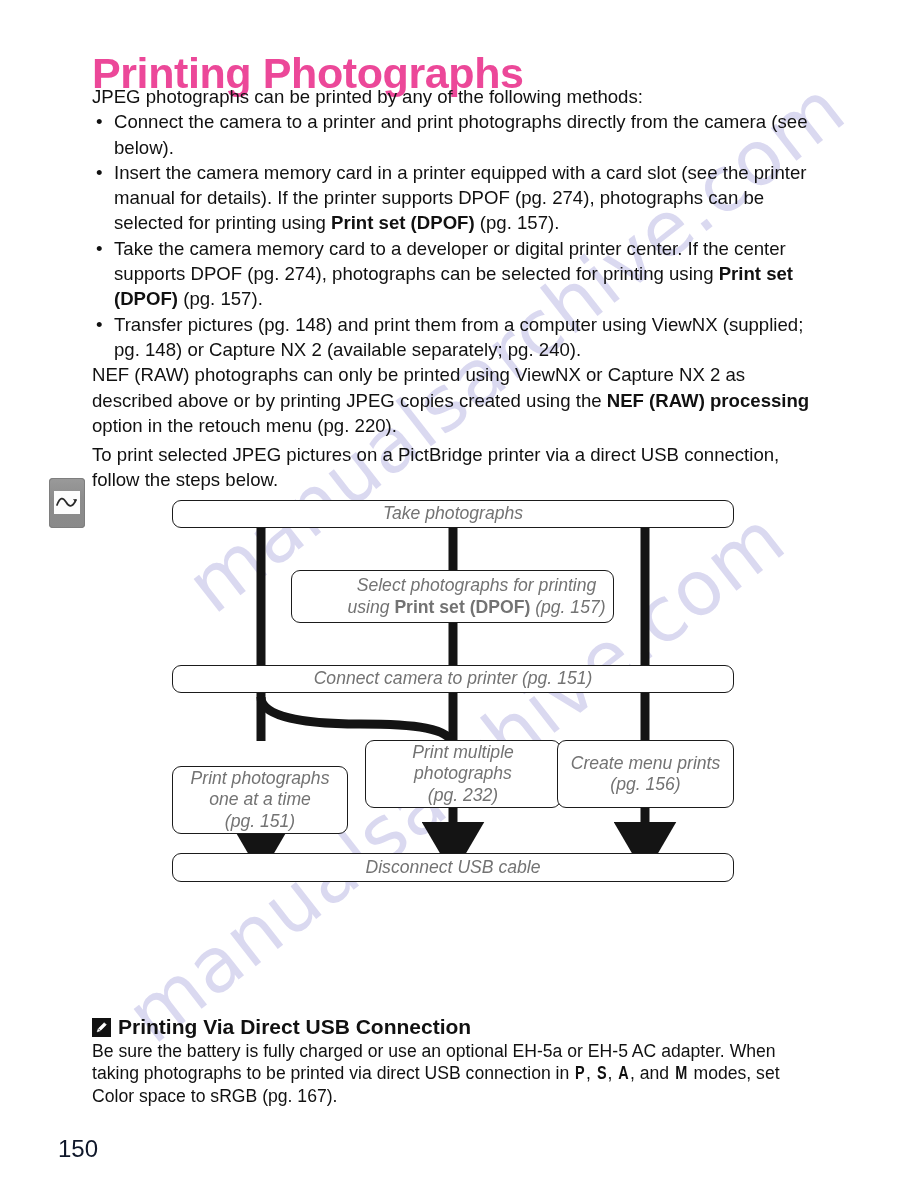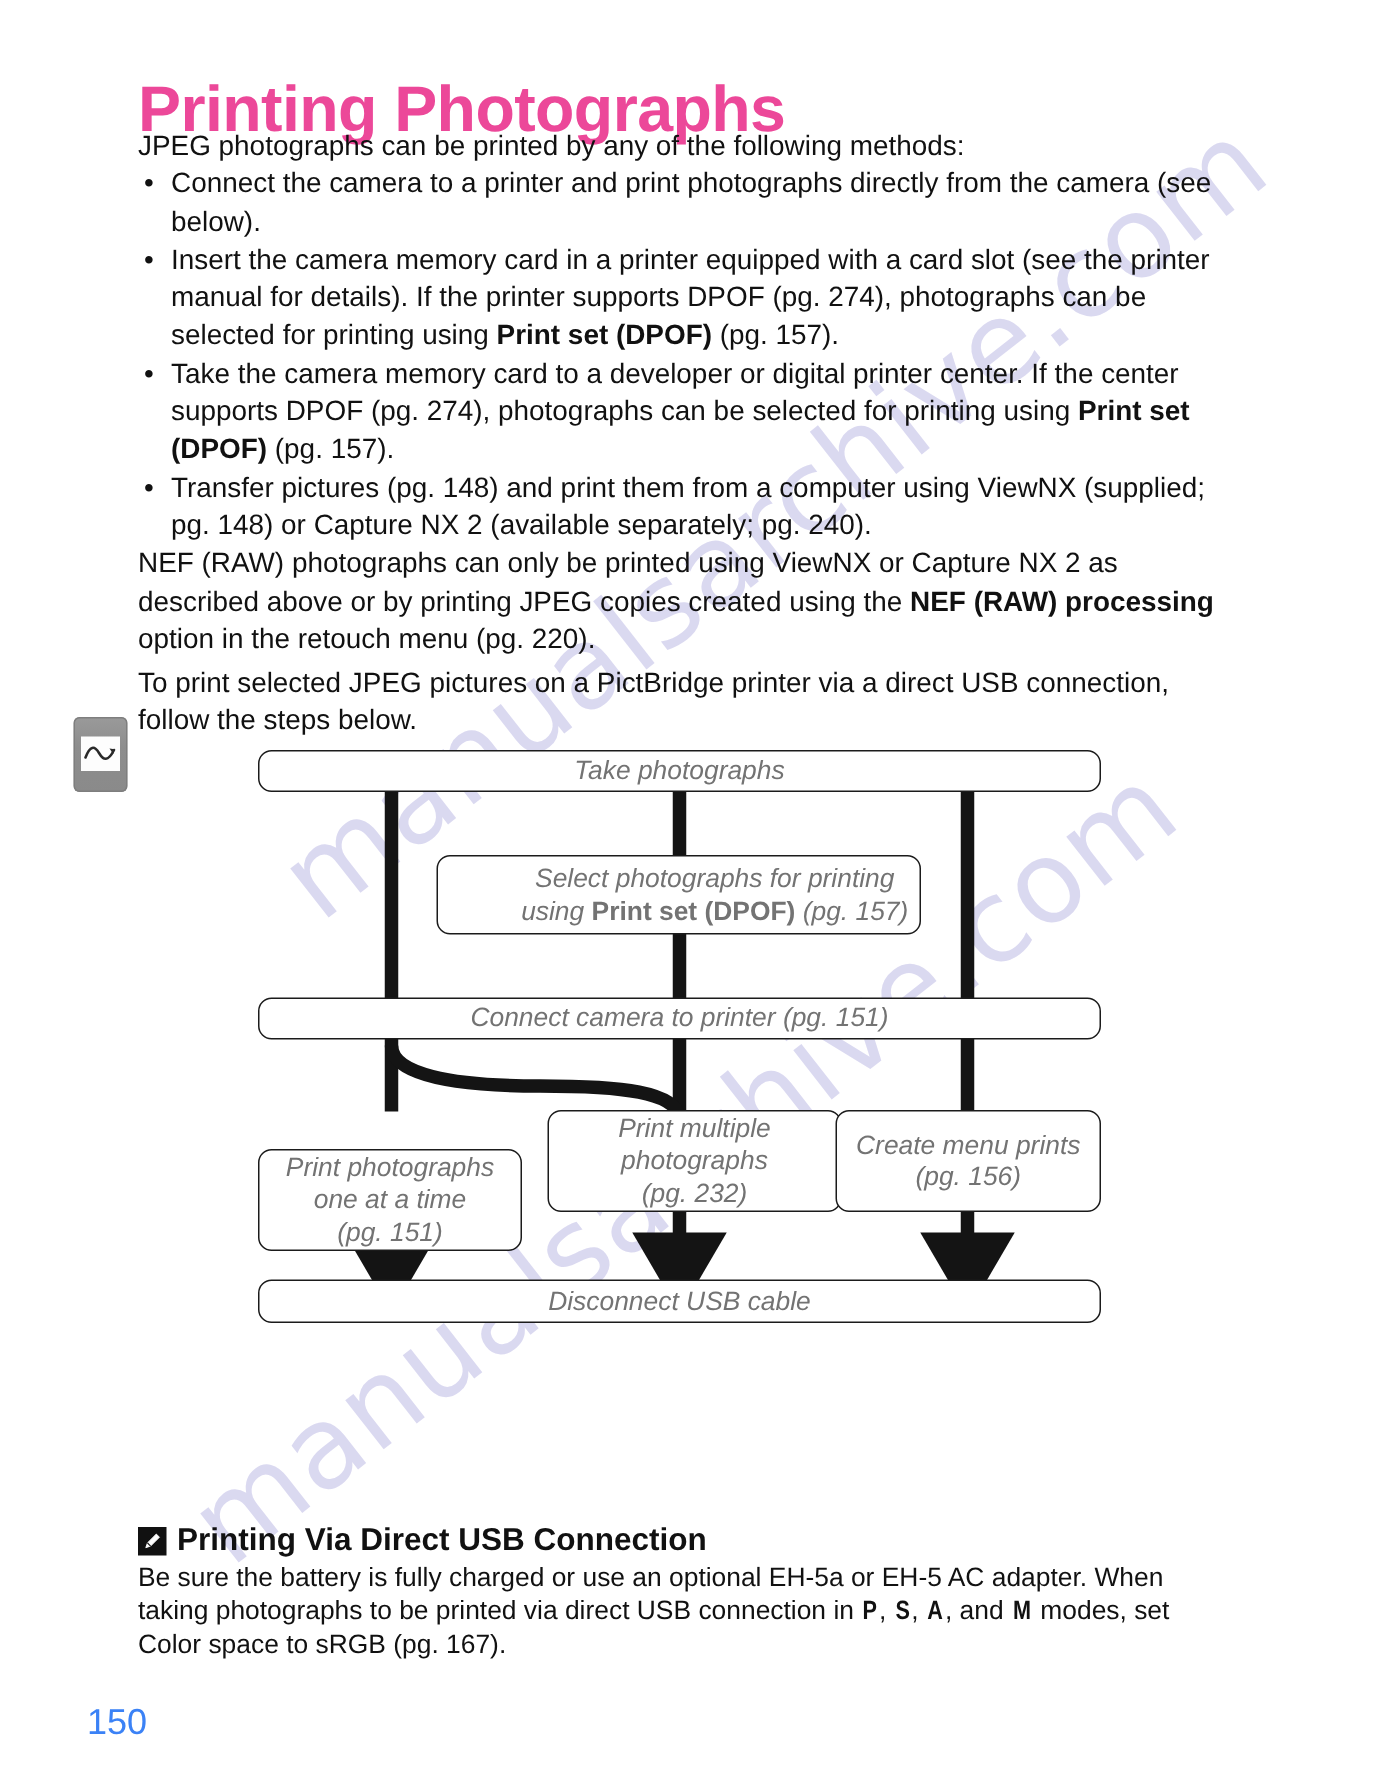--- a/index.html
+++ b/index.html
@@ -191,21 +191,21 @@
     transform: scaleX(.82);
     transform-origin: center;
   }
 
   
   .page-number {
     position: absolute;
     left: 58px;
     top: 1135px;
     font-size: 24px;
-    color: #3b82f6;
+    color: #0f172a;
     text-align: center;
   }
 </style>
 </head>
 <body>
 
 <div class="watermark">
   <div class="wm-text wm-a">manualsarchive.com</div>
   <div class="wm-text wm-b">manualsarchive.com</div>
 </div>

